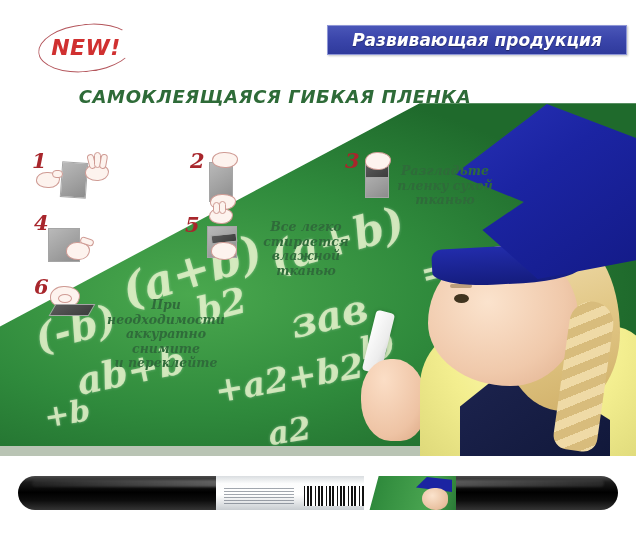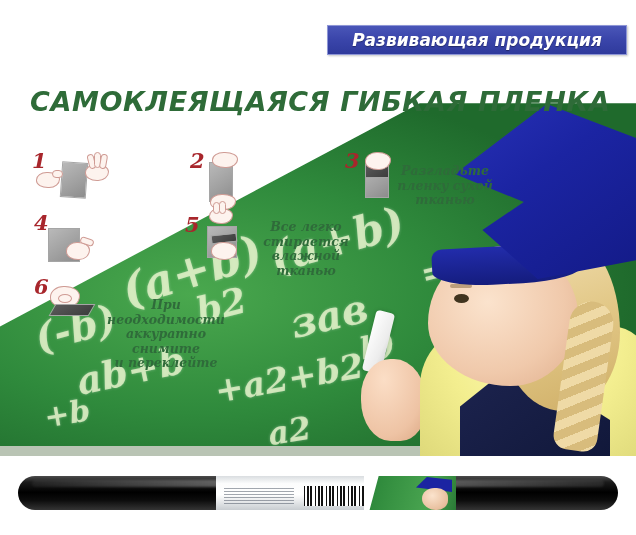--- a/index.html
+++ b/index.html
@@ -206,21 +206,21 @@
   #title-block{
     position:absolute;
     left:0; top:86px; width:520px;
     text-align:center;
     z-index:6;
   }
   #main-title{
     font-family:"DejaVu Sans", sans-serif;
     font-weight:bold;
     font-style:italic;
-    font-size:27px;
+    font-size:18px;
     letter-spacing:.6px;
     color:#2e6b38;
     white-space:nowrap;
     padding-left:30px;
   }
   #sub-title{
     margin-top:3px;
     font-family:"DejaVu Serif", serif;
     font-weight:bold;
     font-style:italic;
@@ -373,20 +373,24 @@
       <div class="eye"></div>
       <div class="braid"></div>
       <div class="cap-brim"></div>
       <div class="cap"></div>
     </div>
   </div>
 
   <div id="white-wedge"></div>
   <div id="white-wedge-2"></div>
 
+  <div id="new-badge">
+    <div class="ellipse cut"></div>
+    <div class="new-text">NEW!</div>
+  </div>
 
   <div id="banner">
     <span class="banner-text">Развивающая продукция</span>
   </div>
 
   <div id="title-block">
     <div id="main-title">САМОКЛЕЯЩАЯСЯ ГИБКАЯ ПЛЕНКА</div>
   </div>
 
   <div id="steps">

